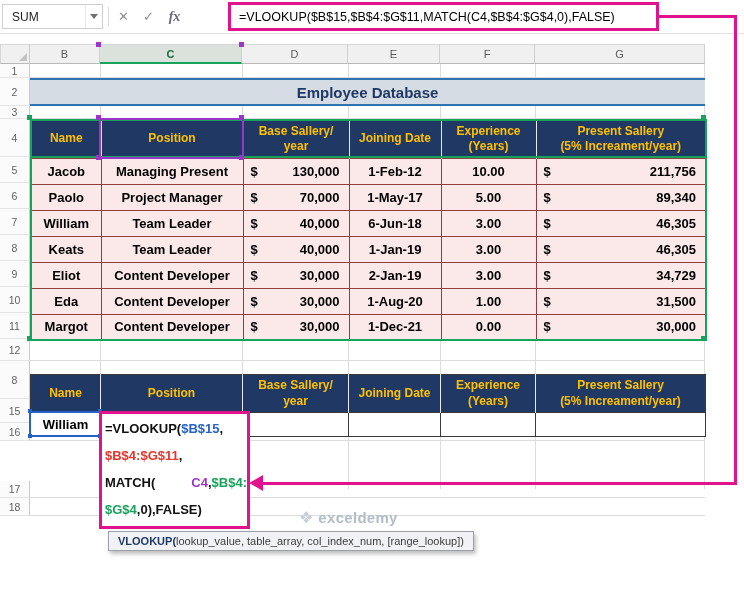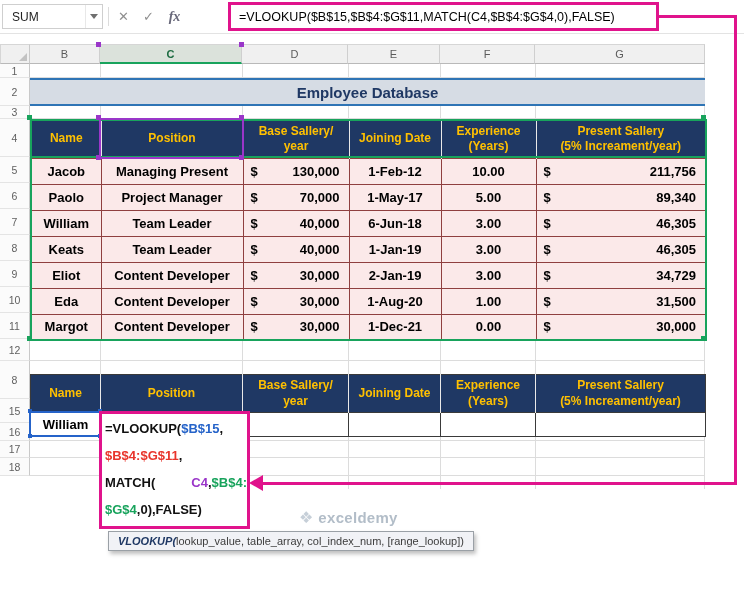--- a/index.html
+++ b/index.html
@@ -85,21 +85,21 @@
   .arrow-seg{position:absolute;background:var(--magenta,#e0138c);z-index:5;}
   .a-top{left:659px;top:15px;width:78px;height:3px;}
   .a-right{left:734px;top:15px;width:3px;height:470px;}
   .a-bottom{left:260px;top:482px;width:477px;height:3px;}
   .a-head{position:absolute;left:249px;top:475px;width:0;height:0;border-top:8px solid transparent;
           border-bottom:8px solid transparent;border-right:14px solid var(--magenta,#e0138c);z-index:5;}
 
   
   .tooltip{position:absolute;left:108px;top:531px;background:#f1f2f6;border:1px solid #9aa0a6;
            box-shadow:2px 3px 4px rgba(0,0,0,.25);padding:3px 9px;font-size:11px;color:#3c3c3c;white-space:nowrap;z-index:7;}
-  .tooltip .tbold{font-weight:bold;color:var(--navy,#1f3864);font-style:italic;}
+  .tooltip .tbold{font-weight:bold;color:var(--navy,#1f3864);}
 
   
   .watermark{position:absolute;left:299px;top:508px;display:flex;align-items:center;gap:5px;z-index:3;}
   .wm-icon{font-size:16px;color:#c6cfd8;}
   .wm-text{font-size:15px;font-weight:bold;letter-spacing:.3px;color:#b2bdc8;}
 </style>
 </head>
 <body>
 
 <div id="app">
@@ -186,21 +186,21 @@
     <div class="gline"></div>
   </div>
       <div class="grow" style="height: 24px;">
     <div class="rnum">15</div>
     <div class="gline"></div>
   </div>
       <div class="grow" style="height: 18px;">
     <div class="rnum">16</div>
     <div class="gline"></div>
   </div>
-      <div class="grow" style="height: 17px;">
+      <div class="grow" style="height: 17px; margin-top: 40px;">
     <div class="rnum">17</div>
     <div class="gline"></div>
   </div>
       <div class="grow" style="height: 18px;">
     <div class="rnum">18</div>
     <div class="gline"></div>
   </div>
     </div>
   <div id="vlines">
       <div class="vline" style="left: 100px;"></div>

